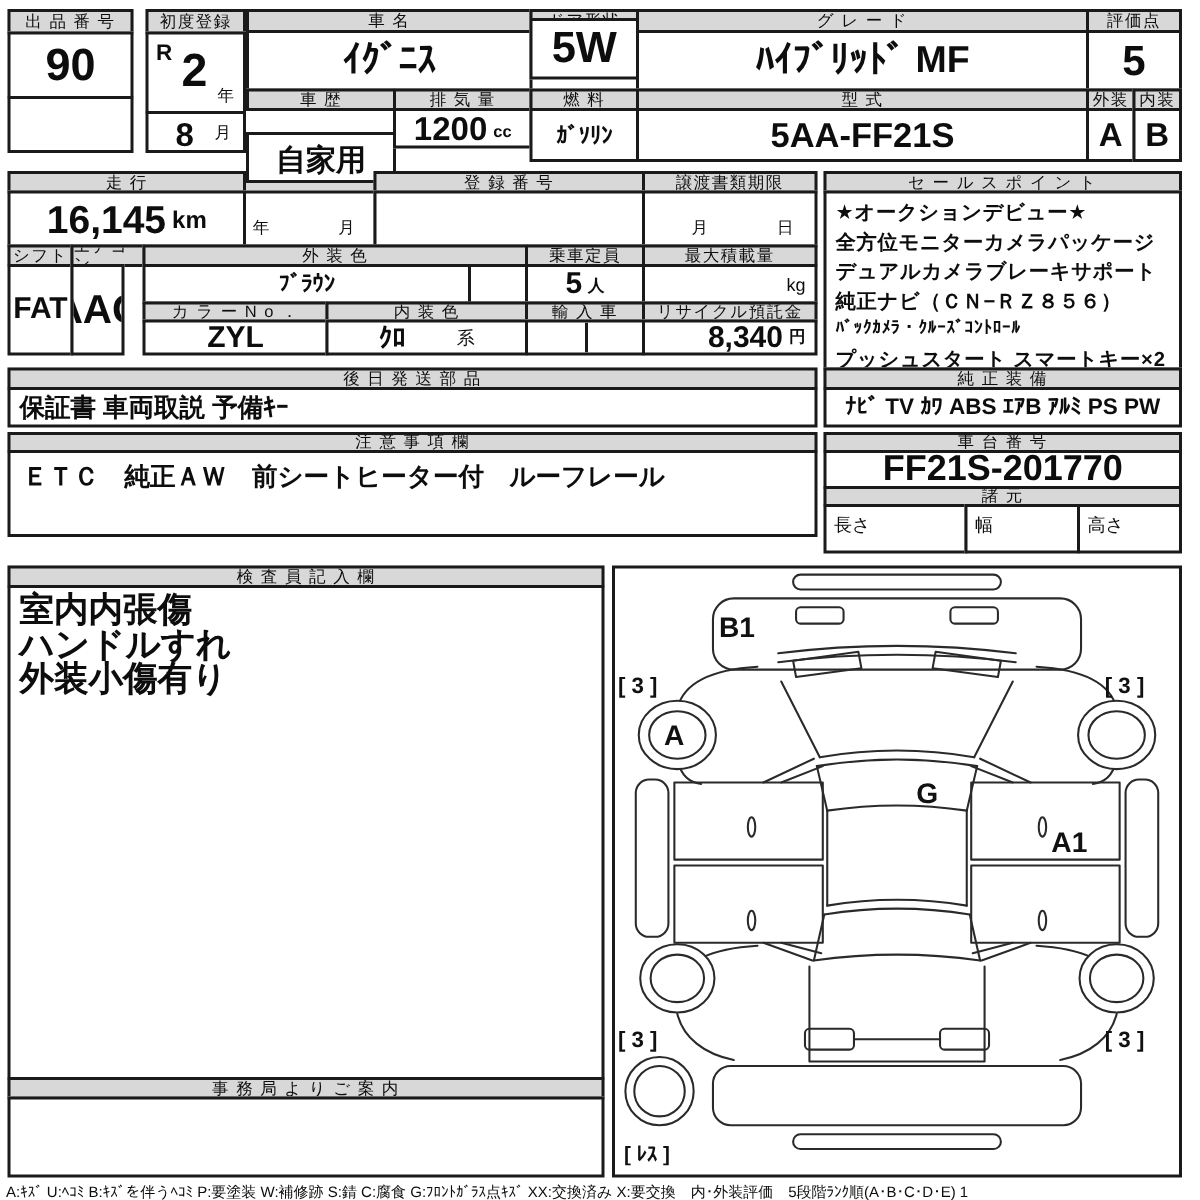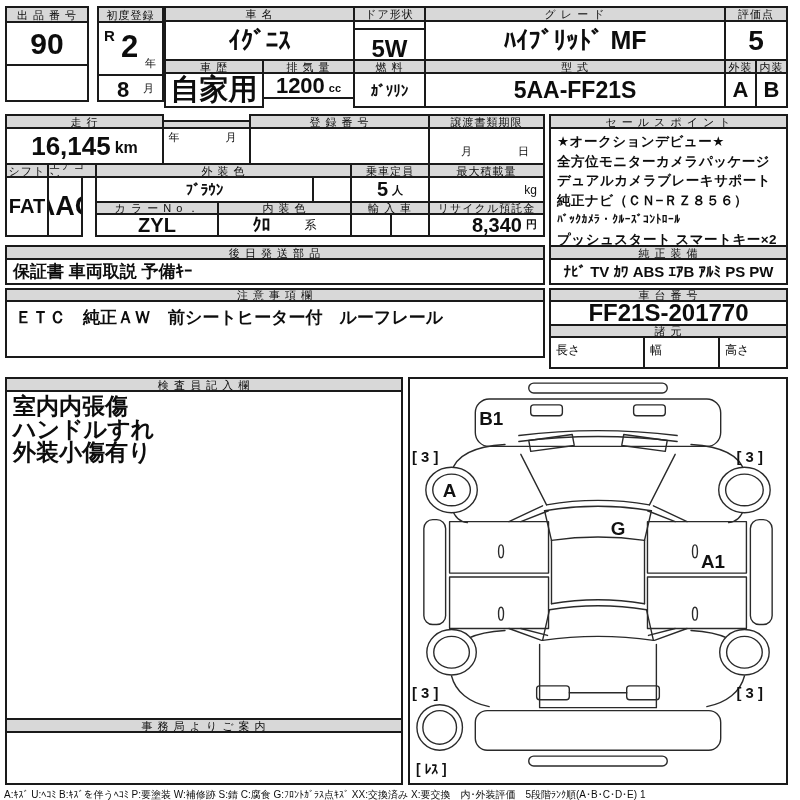--- a/index.html
+++ b/index.html
@@ -43,49 +43,49 @@
   <div class="c" style="left:97px;top:74px;width:67px;height:28px">
     <span style="position:absolute;left:18px;top:1px;font-size:22px;font-weight:bold">8</span>
     <span style="position:absolute;right:8px;bottom:4px;font-size:11px">月</span>
   </div>
 
   <div class="c h" style="left:164px;top:6px;width:191px;height:16px">車 名</div>
   <div class="c h" style="left:353px;top:6px;width:73px;height:16px">ドア形状</div>
   <div class="c h" style="left:424px;top:6px;width:302px;height:16px">グ レ ー ド</div>
   <div class="c h" style="left:724px;top:6px;width:64px;height:16px">評価点</div>
   <div class="c v" style="left:164px;top:20px;width:191px;height:41px;font-size:25px">ｲｸﾞﾆｽ</div>
-  <div class="c v" style="left:353px;top:28px;width:73px;height:41px;font-size:24px">5W</div>
+  <div class="c v" style="left:353px;top:12px;width:73px;height:41px;font-size:29px">5W</div>
   <div class="c v" style="left:424px;top:20px;width:302px;height:41px;font-size:25px">ﾊｲﾌﾞﾘｯﾄﾞ MF</div>
   <div class="c v" style="left:724px;top:20px;width:64px;height:41px;font-size:28px">5</div>
 
   <div class="c h" style="left:164px;top:59px;width:100px;height:15px">車 歴</div>
   <div class="c h" style="left:262px;top:59px;width:93px;height:15px">排 気 量</div>
   <div class="c h" style="left:353px;top:59px;width:73px;height:15px">燃 料</div>
   <div class="c h" style="left:424px;top:59px;width:302px;height:15px">型 式</div>
   <div class="c h" style="left:724px;top:59px;width:33px;height:15px">外装</div>
   <div class="c h" style="left:755px;top:59px;width:33px;height:15px">内装</div>
-  <div class="c v" style="left:164px;top:72px;width:100px;height:36px;font-size:29px">自家用</div>
+  <div class="c v" style="left:164px;top:88px;width:100px;height:36px;font-size:20px">自家用</div>
   <div class="c v" style="left:262px;top:72px;width:93px;height:27px;font-size:22px">
     <span>1200</span>
     <span class="unit">cc</span>
   </div>
   <div class="c v" style="left:353px;top:72px;width:73px;height:36px;font-size:15px">ｶﾞｿﾘﾝ</div>
   <div class="c v" style="left:424px;top:72px;width:302px;height:36px;font-size:23px">5AA-FF21S</div>
   <div class="c v" style="left:724px;top:72px;width:33px;height:36px;font-size:22px">A</div>
   <div class="c v" style="left:755px;top:72px;width:33px;height:36px;font-size:22px">B</div>
 
   <div class="c h" style="left:5px;top:114px;width:159px;height:15px">走 行</div>
   <div class="c h" style="left:162px;top:120px;width:89px;height:33px">車 検</div>
   <div class="c h" style="left:249px;top:114px;width:181px;height:15px">登 録 番 号</div>
   <div class="c h" style="left:428px;top:114px;width:117px;height:15px">譲渡書類期限</div>
   <div class="c v" style="left:5px;top:127px;width:159px;height:38px;font-size:26px">
     <span>16,145</span>
     <span class="unit" style="font-size:16px;padding-bottom:6px">km</span>
   </div>
-  <div class="c v small-note" style="left:162px;top:127px;width:89px;height:38px;align-items:flex-end;padding-bottom:18px">年　　月</div>
+  <div class="c v small-note" style="left:162px;top:127px;width:89px;height:38px;align-items:flex-end;padding-bottom:4px">年　　月</div>
   <div class="c" style="left:249px;top:127px;width:181px;height:38px"></div>
   <div class="c v small-note right" style="left:428px;top:127px;width:117px;height:38px;align-items:flex-end;padding-bottom:4px">月　　日</div>
 
   <div class="c h" style="left:5px;top:163px;width:44px;height:15px">シフト</div>
   <div class="c h" style="left:47px;top:163px;width:50px;height:15px">エアコン</div>
   <div class="c h" style="left:95px;top:163px;width:257px;height:15px">外 装 色</div>
   <div class="c h" style="left:350px;top:163px;width:80px;height:15px">乗車定員</div>
   <div class="c h" style="left:428px;top:163px;width:117px;height:15px">最大積載量</div>
 
   <div class="c v" style="left:5px;top:176px;width:44px;height:61px;font-size:20px">FAT</div>

